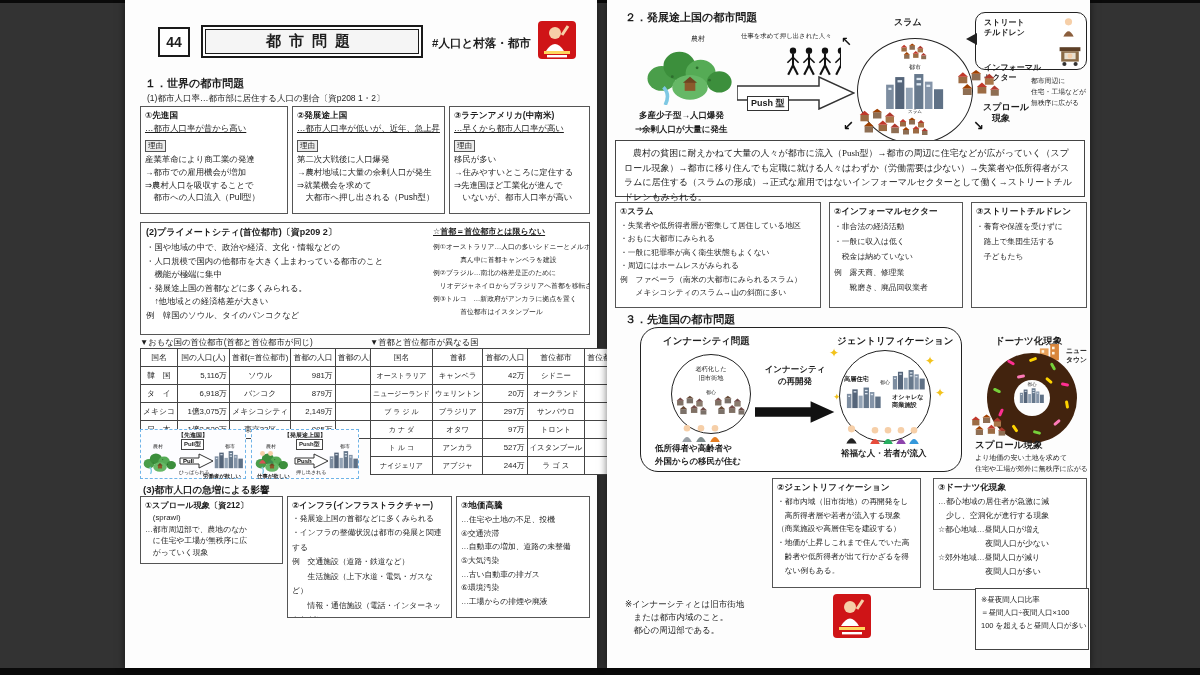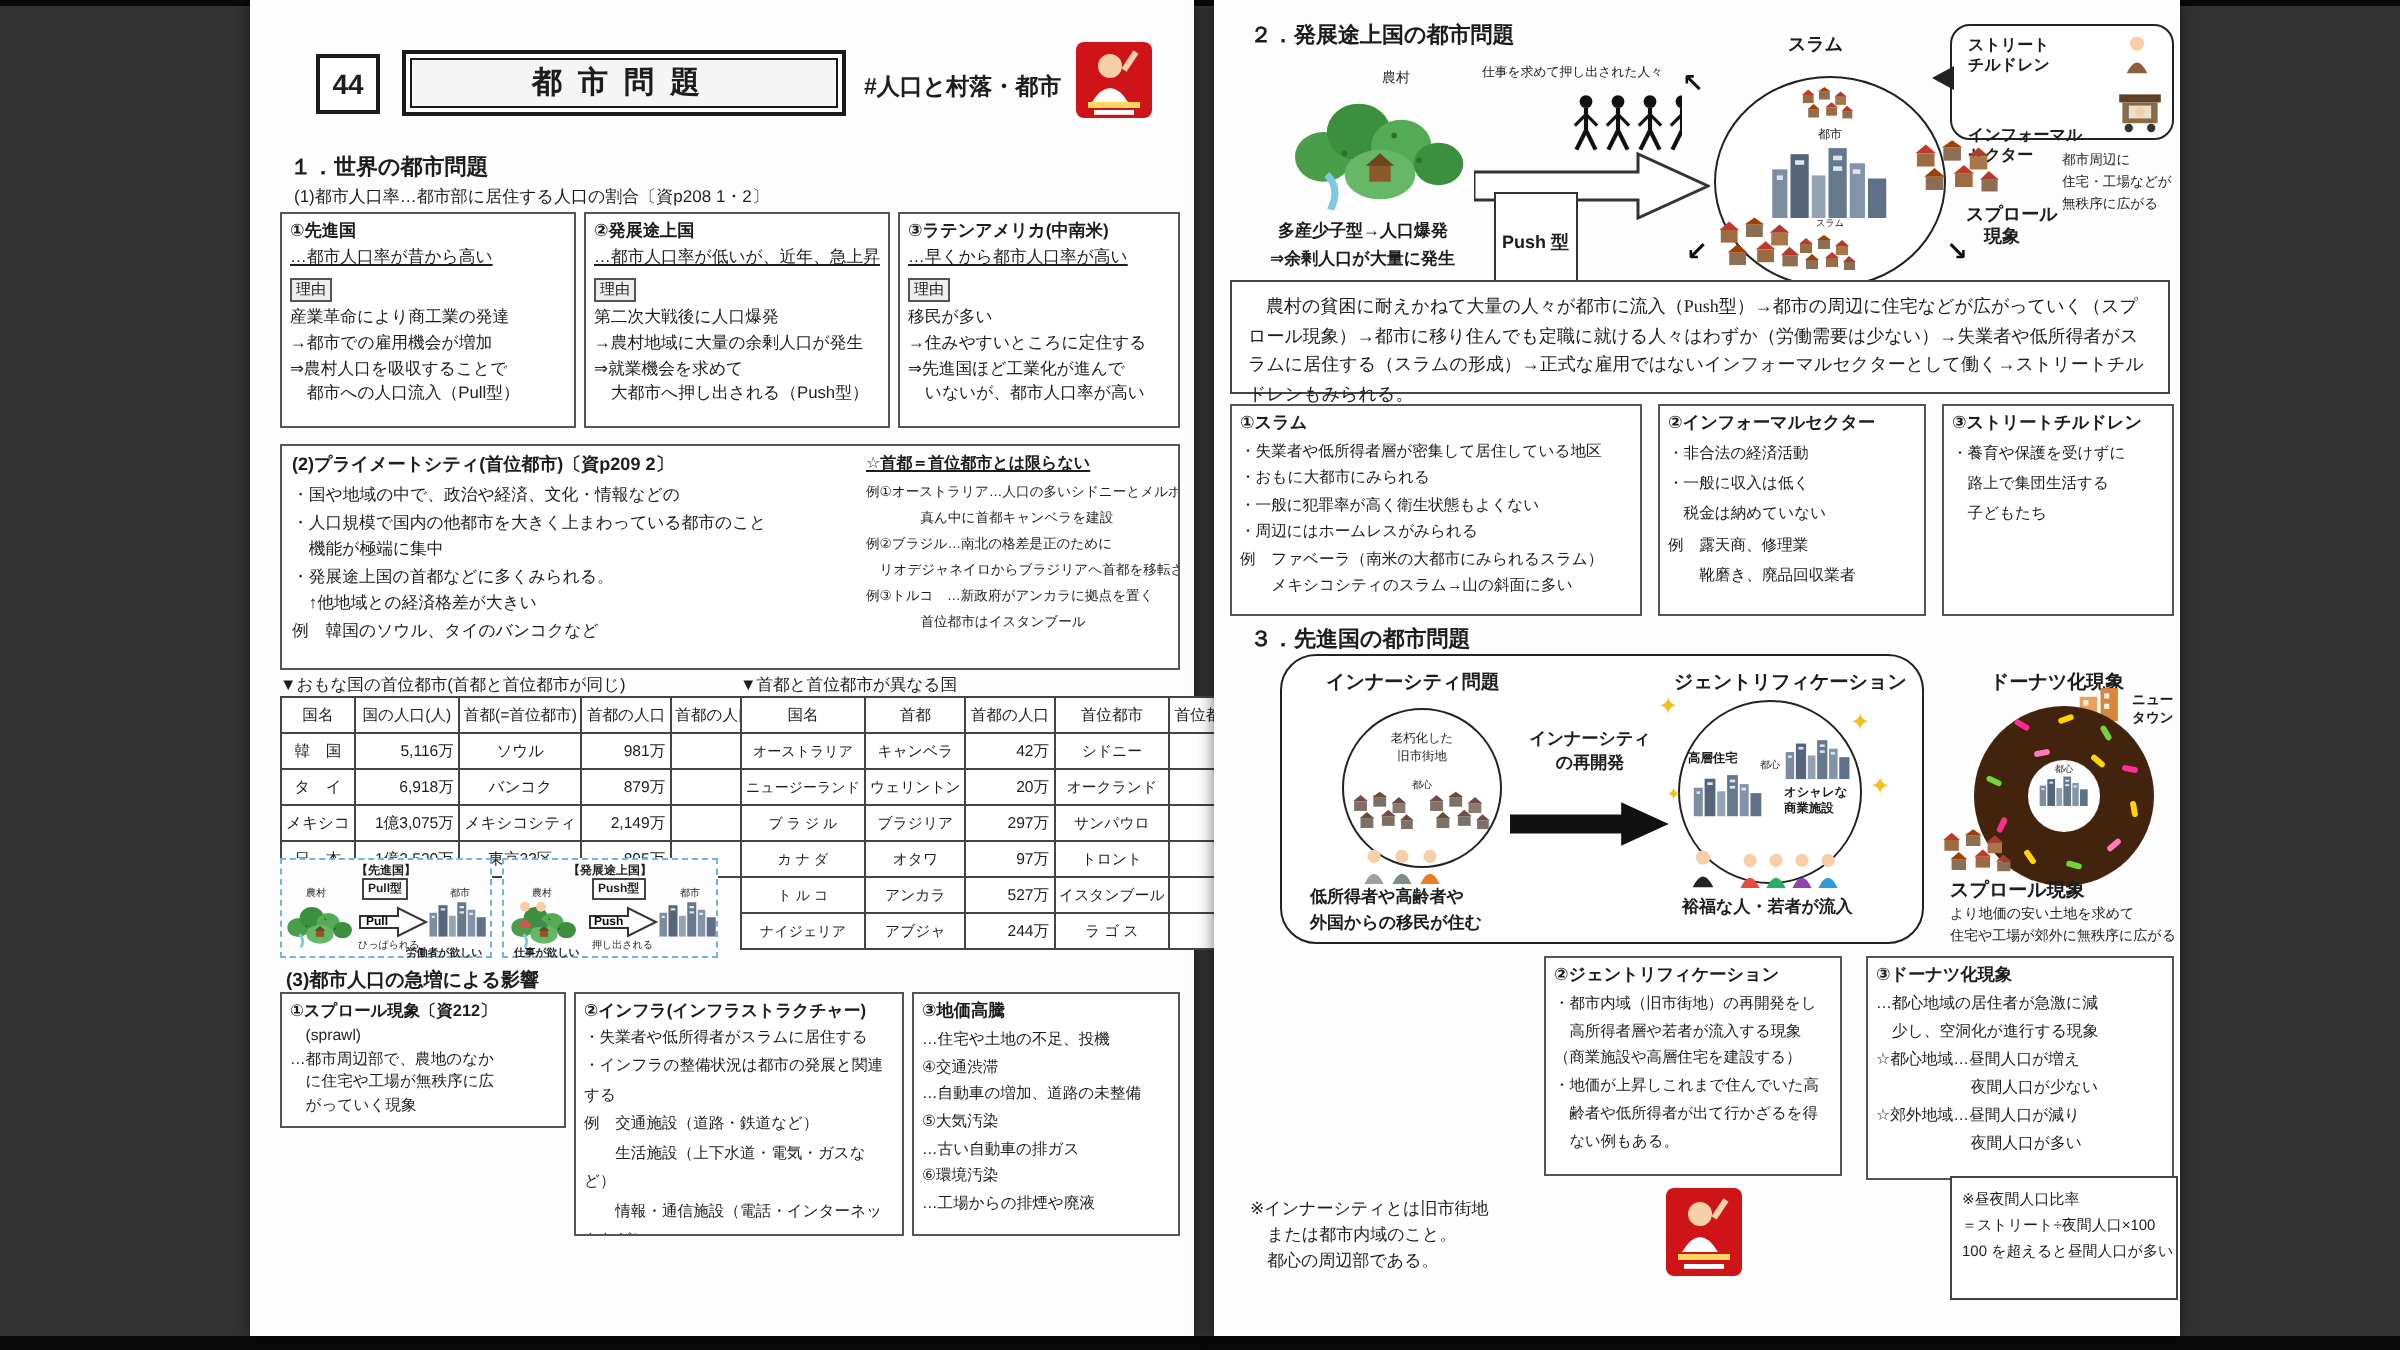--- a/index.html
+++ b/index.html
@@ -348,21 +348,21 @@
     <div>
         <div class="ln">　(sprawl)</div>
         <div class="ln">…都市周辺部で、農地のなか</div>
         <div class="ln">　に住宅や工場が無秩序に広</div>
         <div class="ln">　がっていく現象</div>
       </div>
   </div>
   <div class="box sm" style="left:162px;top:496px;width:165px;height:122px">
     <div class="ttl" style="font-size:8.4px">②インフラ(インフラストラクチャー)</div>
     <div>
-        <div class="ln" style="line-height:1.85">・失業者や低所得者がスラムに居住する</div>
+        <div class="ln" style="line-height:1.85">・発展途上国の首都などに多くみられる</div>
         <div class="ln" style="line-height:1.85">・インフラの整備状況は都市の発展と関連する</div>
         <div class="ln" style="line-height:1.85">例　交通施設（道路・鉄道など）</div>
         <div class="ln" style="line-height:1.85">　　生活施設（上下水道・電気・ガスなど）</div>
         <div class="ln" style="line-height:1.85">　　情報・通信施設（電話・インターネットなど）</div>
       </div>
   </div>
   <div class="box sm" style="left:331px;top:496px;width:134px;height:122px">
     <div class="ttl">③地価高騰</div>
     <div>
         <div class="ln" style="line-height:1.75">…住宅や土地の不足、投機</div>
@@ -392,21 +392,21 @@
       <use href="#sym-walker" x="0"></use>
         <use href="#sym-walker" x="20"></use>
         <use href="#sym-walker" x="40"></use>
         <use href="#sym-walker" x="60"></use>
         <use href="#sym-walker" x="80"></use>
         <use href="#sym-walker" x="100"></use>
     </svg>
     <svg class="abs" style="left:130px;top:64px" width="118" height="34" viewBox="0 0 118 34">
         <polygon points="0,10 82,10 82,1 117,17 82,33 82,24 0,24" fill="#fff" stroke="#333" stroke-width="1.5"></polygon>
       </svg>
-    <div class="abs b" style="left:140px;top:84px;border:1px solid #333;padding:18px 3px;font-size:9px;background:#fff">Push 型</div>
+    <div class="abs b" style="left:140px;top:84px;border:1px solid #333;padding:0 3px;font-size:9px;background:#fff">Push 型</div>
 
     <div class="abs b" style="left:287px;top:4px;font-size:9px">スラム</div>
     <div class="circle" style="left:250px;top:26px;width:116px;height:106px">
       <svg class="abs" style="left:34px;top:4px" width="44" height="18" viewBox="0 0 60 40">
           <use href="#sym-slum"></use>
         </svg>
       <div class="clab" style="top:24px;font-size:6px">都市</div>
       <svg class="abs" style="left:22px;top:32px" width="70" height="38" viewBox="0 0 80 50">
           <use href="#sym-city"></use>
         </svg>
@@ -637,16 +637,16 @@
         <circle cx="17" cy="13" r="6" fill="#f6cfa8"></circle>
         <path d="M8 32 Q17 17 26 32 Z" fill="#fff"></path>
         <line x1="24" y1="15" x2="30" y2="6" stroke="#f6cfa8" stroke-width="3"></line>
         <rect x="6" y="33" width="26" height="3" fill="#ffd75e"></rect>
         <rect x="9" y="38" width="20" height="2.4" fill="#fff"></rect>
       </svg>
   </div>
   <div class="notebox" style="left:368px;top:588px;width:114px;height:62px">
 
   <div class="ln">※昼夜間人口比率</div>
-      <div class="ln">＝ストリート÷夜間人口×100</div>
+      <div class="ln">＝昼間人口÷夜間人口×100</div>
       <div class="ln">100 を超えると昼間人口が多い</div>
     </div>
 </div>
 
 </body></html>

